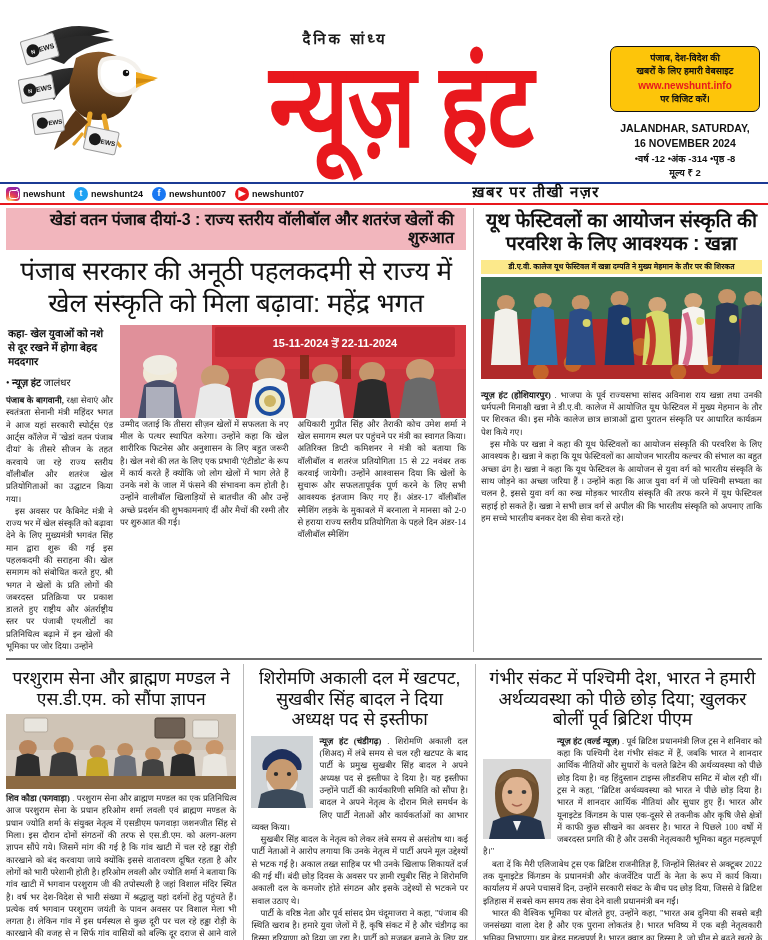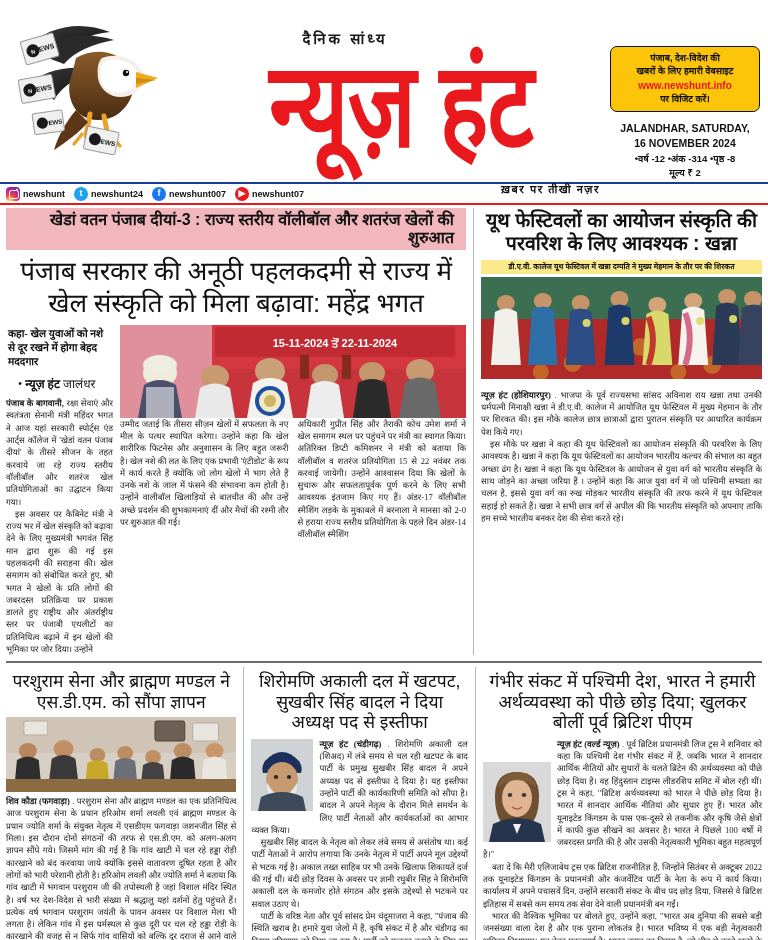--- a/index.html
+++ b/index.html
@@ -26,21 +26,21 @@
   }
   .mast-title {
     font-family: "Liberation Sans", sans-serif;
     font-size: 92px; line-height: 0.95; font-weight: 900;
     color: #e8181d; letter-spacing: -1px;
     transform: scaleY(1.28); transform-origin: top center;
     margin-top: 2px;
   }
   .mast-tag {
     font-family:"Liberation Sans", sans-serif;
-    font-size: 11px; font-weight:700; color:#111;
+    font-size: 15px; font-weight:700; color:#111;
     margin-top: 44px; letter-spacing: 1.5px; text-align:right; padding-right:6px;
   }
 
   .mast-right { position:absolute; right: 8px; top: 46px; width: 150px; text-align:center; }
   .web-box {
     background:#fdc50a; border: 1.5px solid #111; border-radius: 7px;
     padding: 5px 5px 4px; font-family:"Liberation Sans", sans-serif;
     font-size: 9.2px; line-height: 1.45; font-weight: 700; color:#111;
   }
   .web-url { color:#e8181d; font-size: 10px; font-weight:900; }
@@ -103,21 +103,21 @@
     font-family:"Liberation Sans", sans-serif;
     font-size: 7.6px; font-weight: 800; color:#111;
     padding: 2.5px 3px; margin-top: 4px; line-height:1.2;
   }
 
   .deck {
     font-family:"Liberation Serif", serif; font-size: 10.5px; line-height:1.35;
     color:#111; font-weight:700; padding: 2px 2px 0;
   }
   .byline {
-    font-family:"Liberation Serif", serif; font-size:12px; margin: 6px 12px 5px; color:#111;
+    font-family:"Liberation Serif", serif; font-size:10px; margin: 6px 0 5px; color:#111;
   }
   .byline b { font-weight:900; }
 
   
   .cols2 { column-count: 2; column-gap: 9px; column-rule: none; }
   .body-txt {
     font-family:"Liberation Serif", "DejaVu Serif", serif;
     font-size: 8.55px; line-height: 1.44; text-align: justify;
     color:#1a1a1a; hyphens:none;
   }

